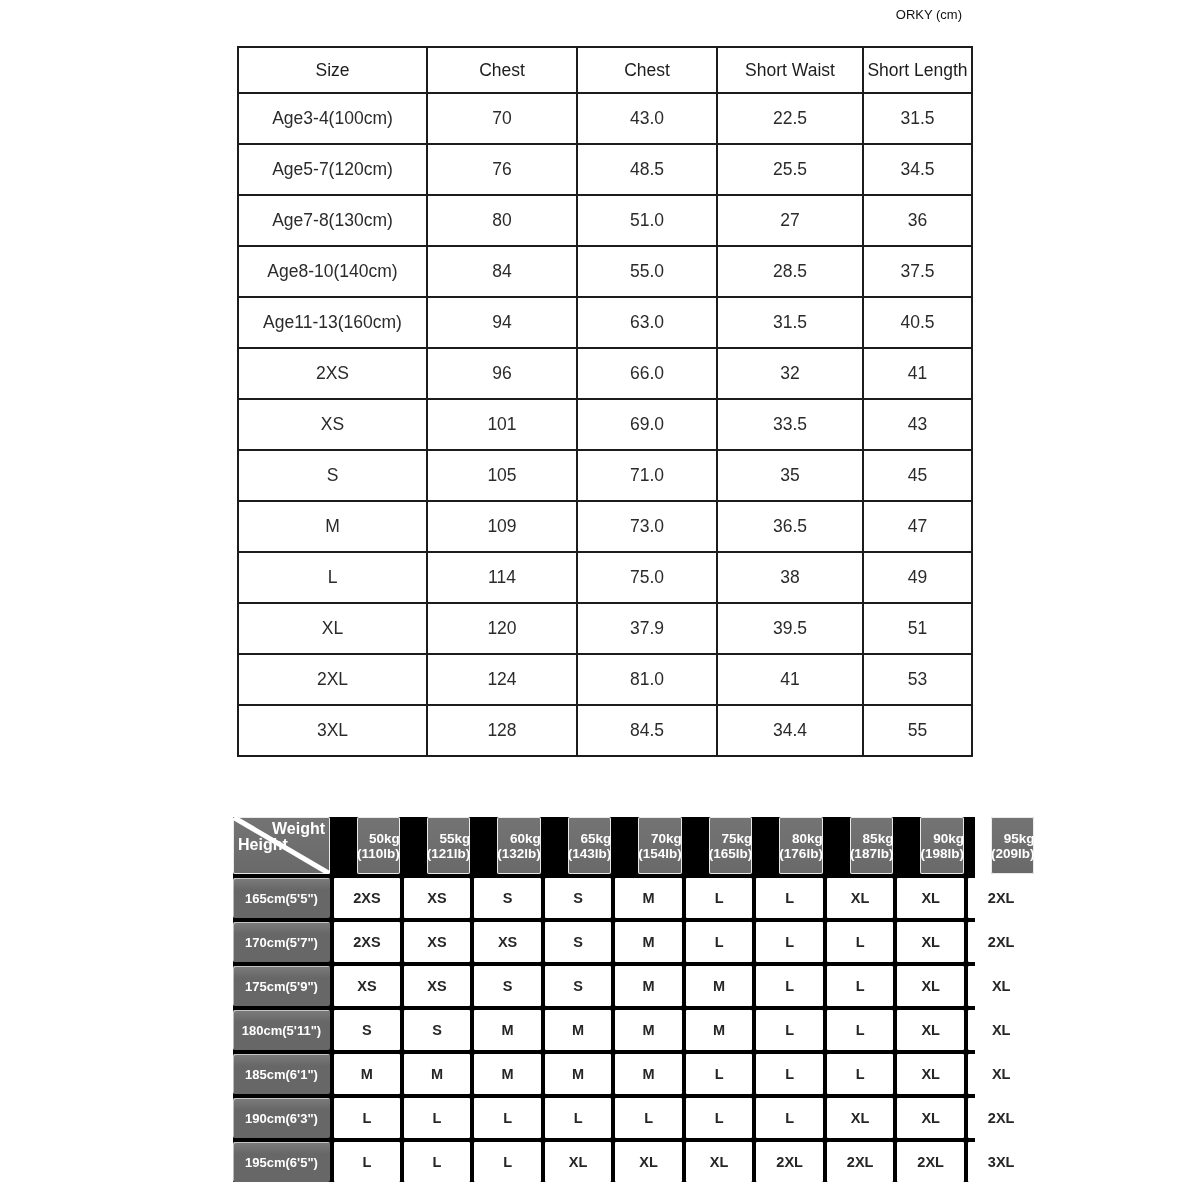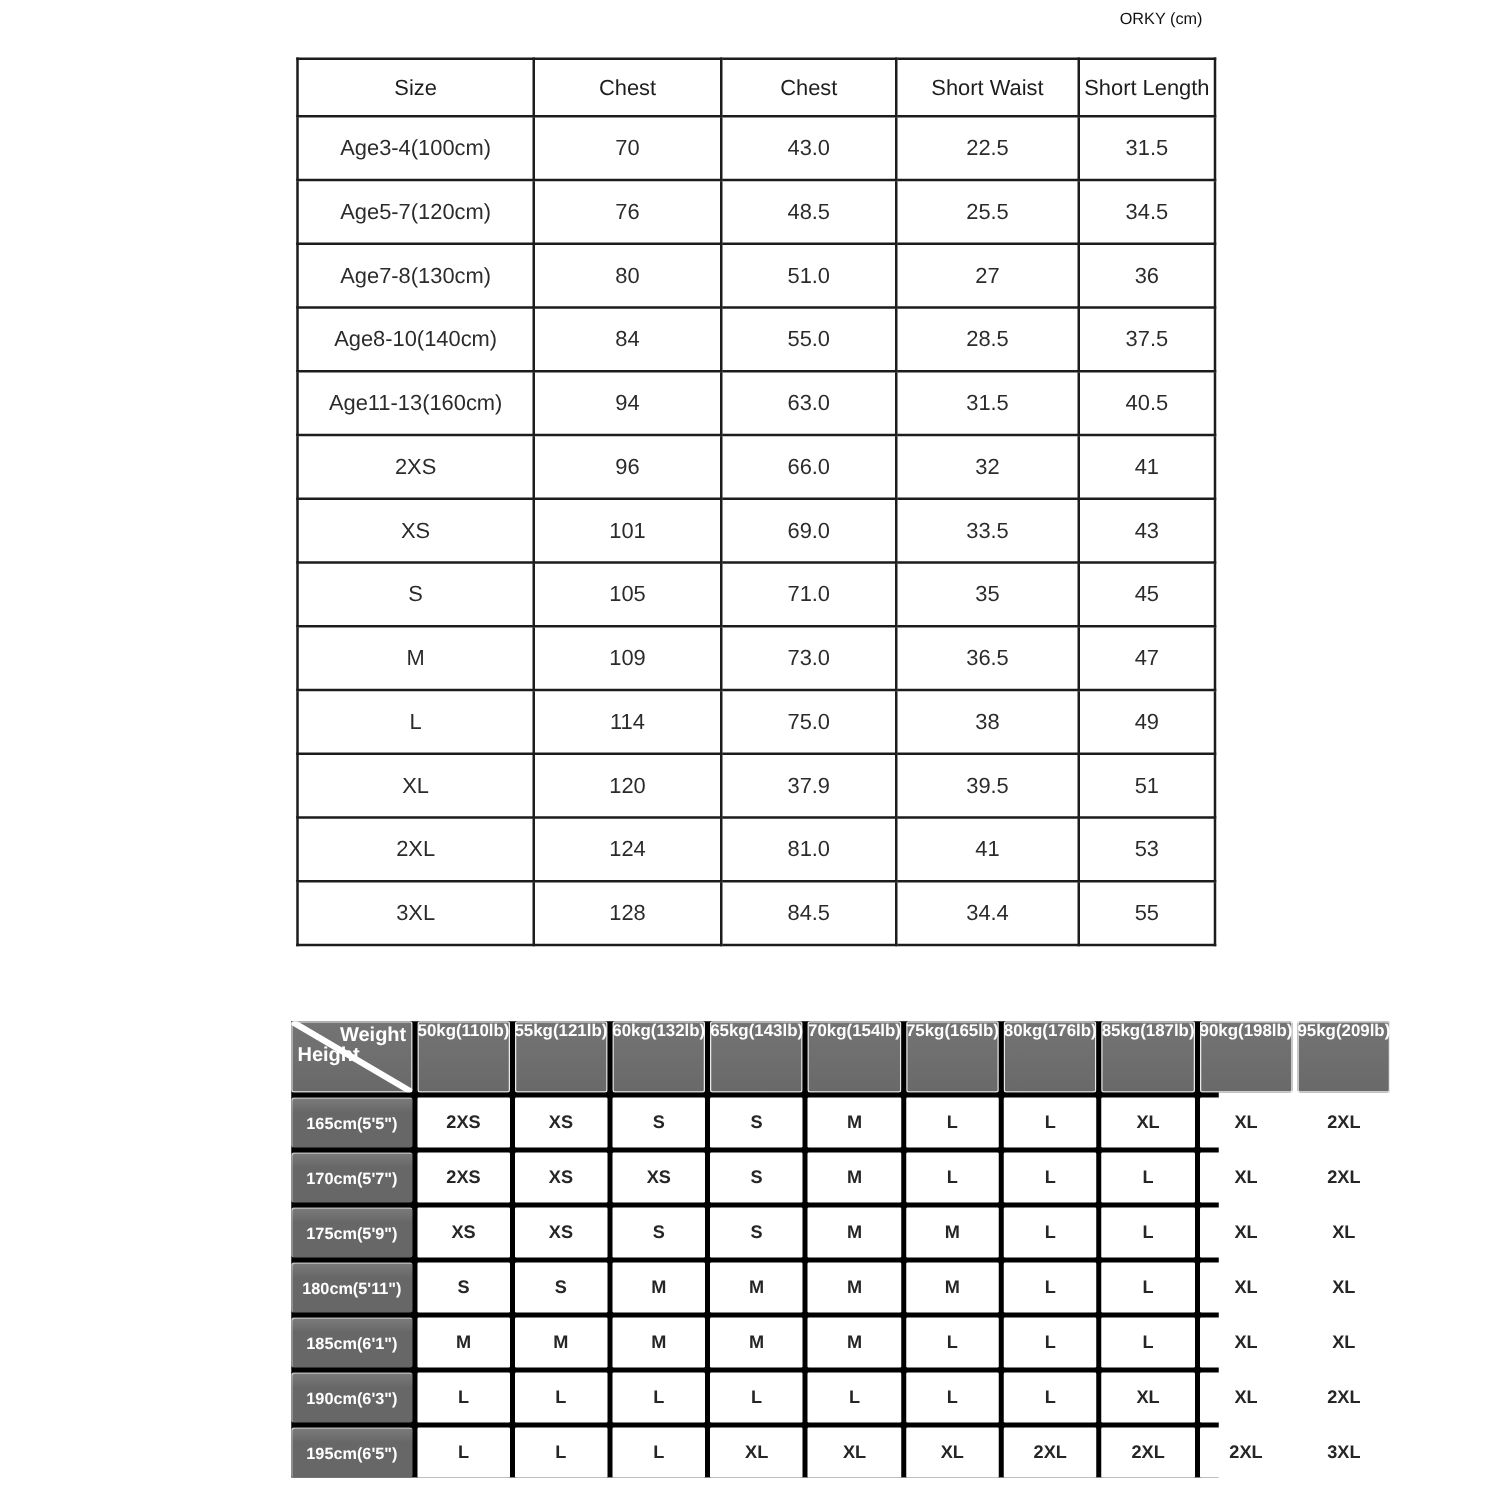--- a/index.html
+++ b/index.html
@@ -86,24 +86,26 @@
   }
   .fit-head{
     background:linear-gradient(#747474,var(--fit-header-bg));
     border-radius:2px;
     box-shadow:inset 0 0 0 1px rgba(255,255,255,0.85);
     color:var(--fit-header-text);
     font-weight:700;
     font-size:13.5px;
     line-height:15px;
     display:flex;
-    align-items:flex-start;
+    flex-direction:column;
+    align-items:flex-end;
     justify-content:center;
     text-align:center;
     white-space:nowrap;
+    margin-left:23px;
   }
   .fit-rowlabel{
     background:linear-gradient(#7c7c7c 0%,#676767 30%,#676767 100%);
     border-radius:2px;
     box-shadow:inset 1px 1px 0 rgba(255,255,255,0.55);
     color:var(--fit-header-text);
     font-weight:700;
     font-size:13px;
     display:flex;
     align-items:center;

